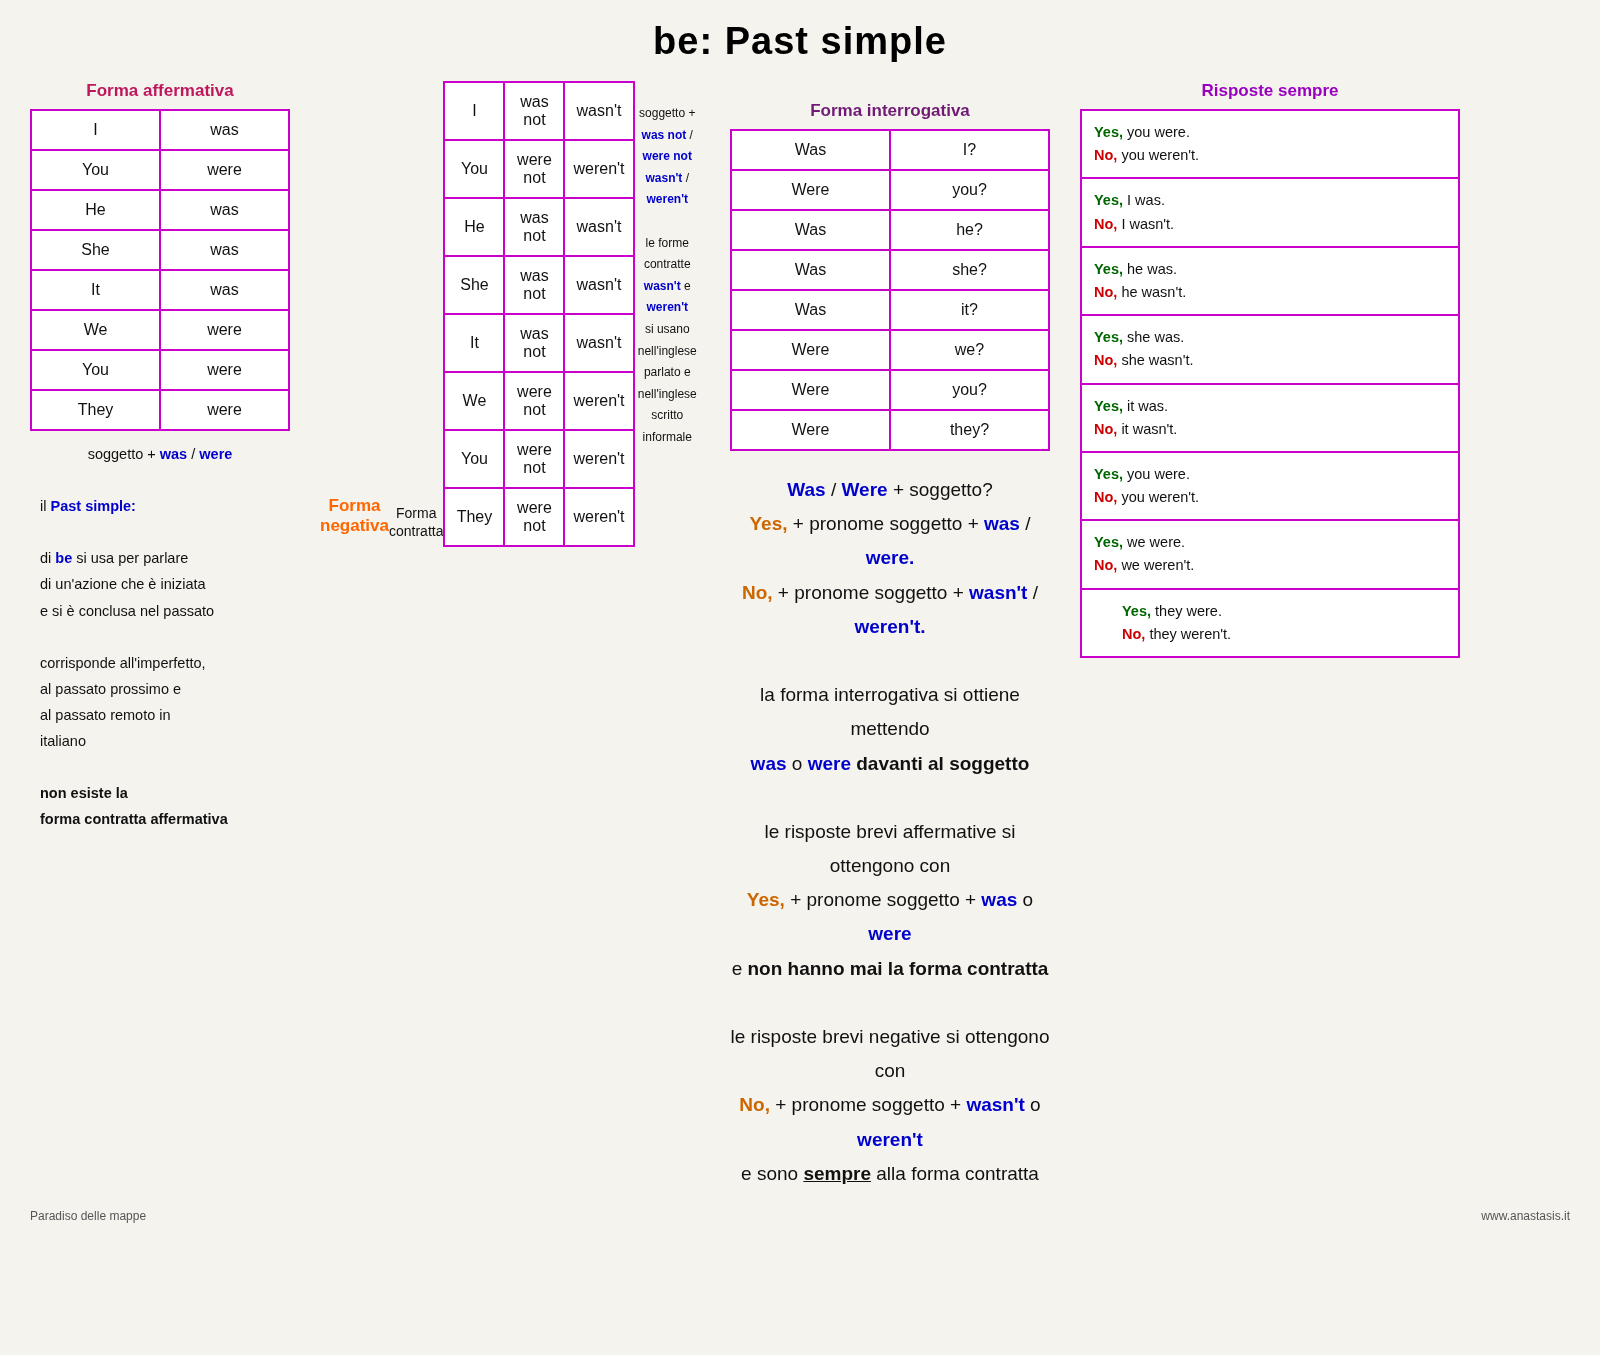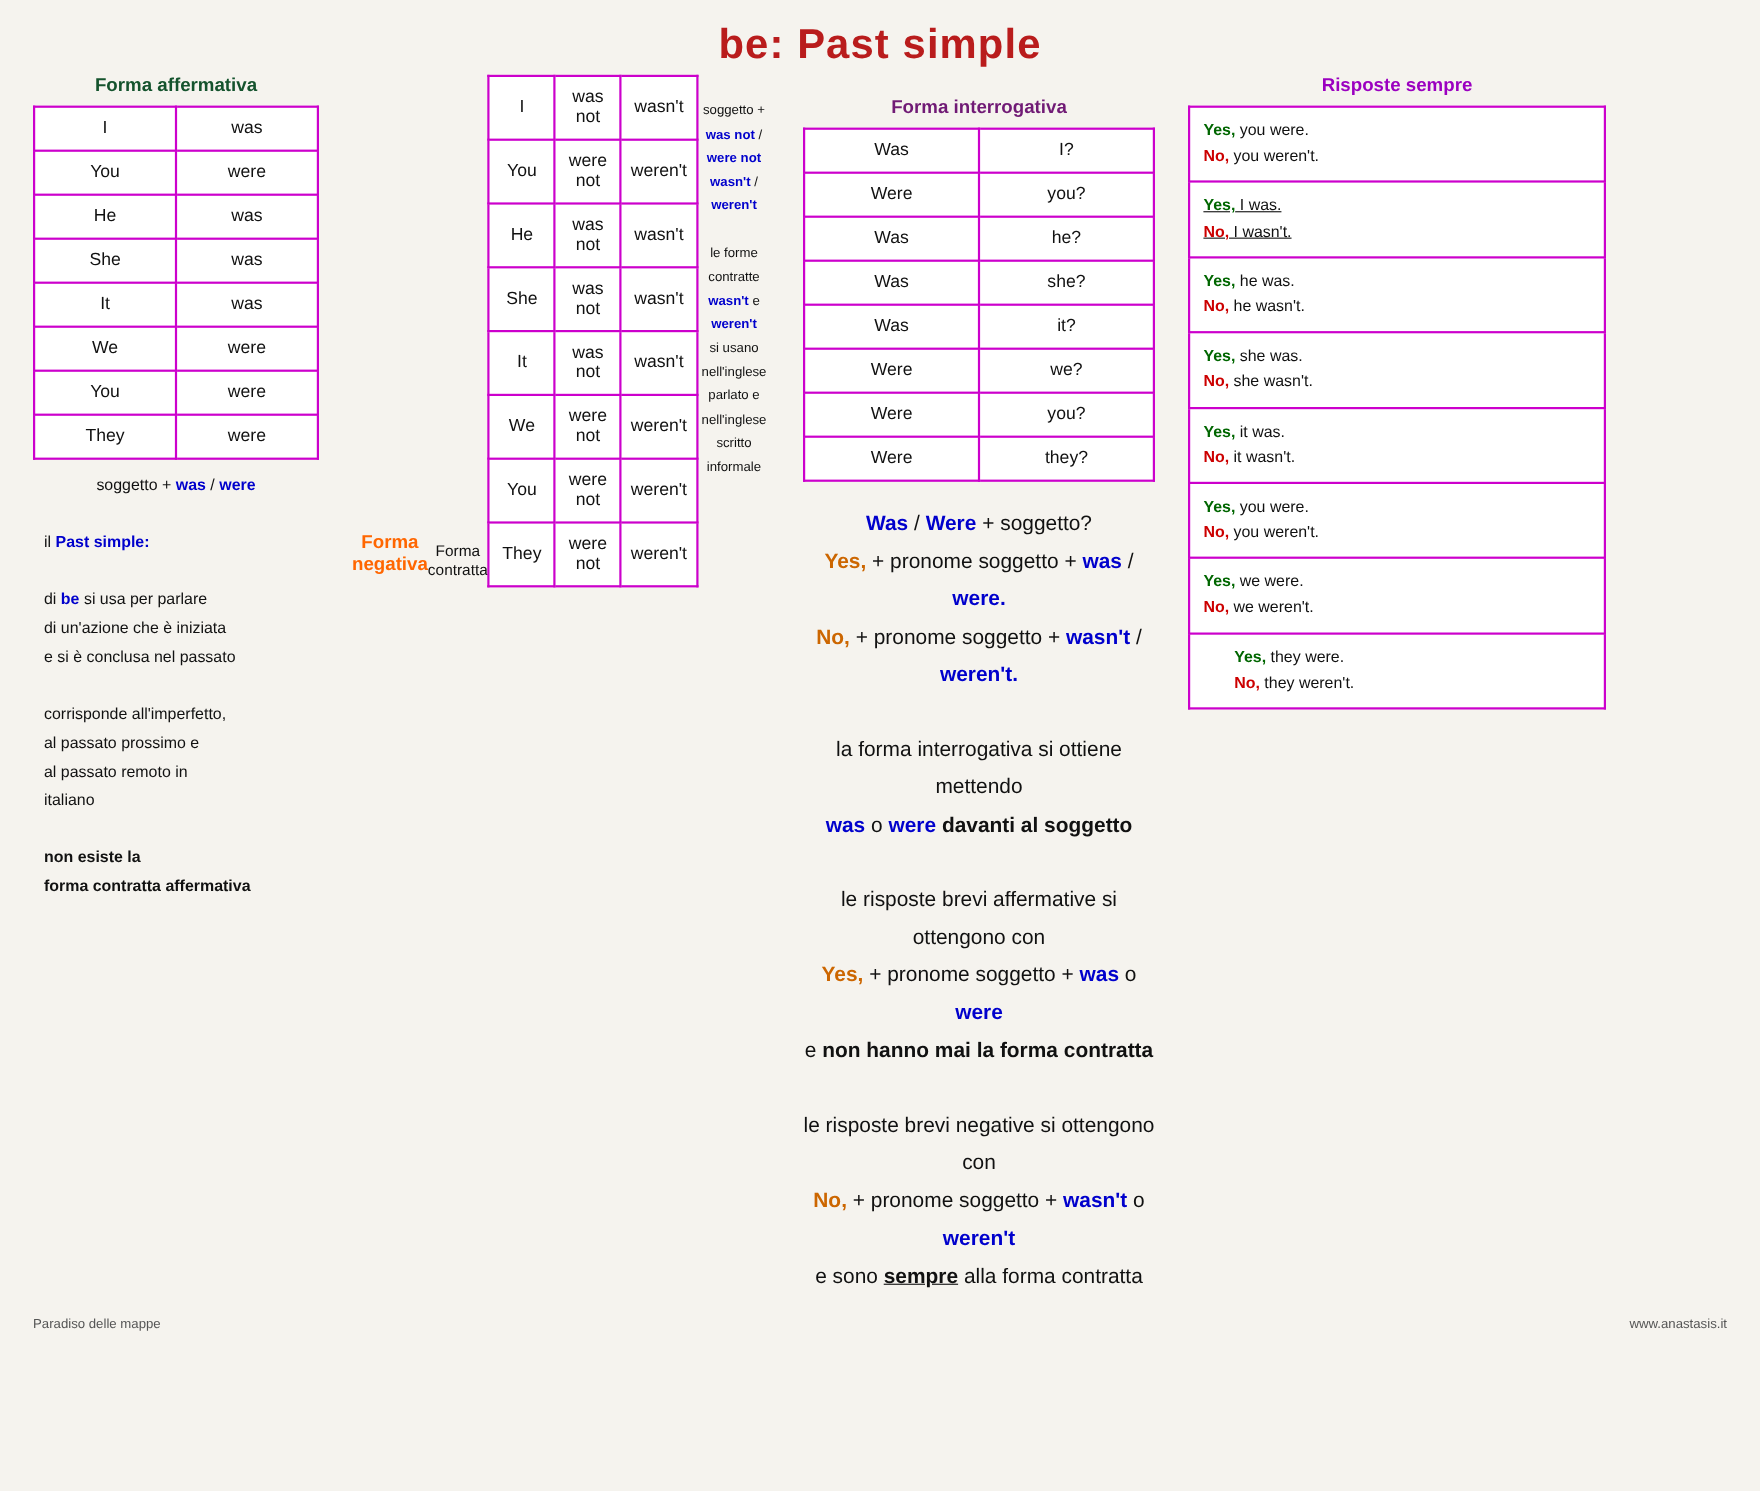--- a/index.html
+++ b/index.html
@@ -7,39 +7,39 @@
       background: #f5f3ee;
       font-family: Arial, Helvetica, sans-serif;
       font-size: 15px;
       color: #111;
       padding: 20px 30px 30px 30px;
       width: 1600px;
       min-height: 1355px;
     }
     h1 {
       text-align: center;
-      color: #b91c1c;
+      color: #000000;
       font-size: 38px;
       font-weight: bold;
-      margin-bottom: 5px;
+      margin-bottom: 18px;
       letter-spacing: 1px;
     }
     .main-layout {
       display: grid;
       grid-template-columns: 260px 380px 320px 380px;
       gap: 0 30px;
       align-items: start;
     }
     .section-title {
       text-align: center;
       font-weight: bold;
       font-size: 17px;
       margin-bottom: 8px;
     }
-    .affirmativa-title { color: #14532d; }
+    .affirmativa-title { color: #be185d; }
     .negativa-title { color: #ff6600; }
     .interrogativa-title { color: #701a75; margin-top: 20px; }
     .risposte-title { color: #9b00c0; }
     
     .grid-table {
       border-collapse: collapse;
       width: 100%;
     }
     .grid-table td {
       border: 2.5px solid #cc00cc;
@@ -252,21 +252,21 @@
   </div>
 
   <div>
     <div class="section-title risposte-title">Risposte  sempre</div>
     <table class="risposte-table">
       <tbody id="ris-tbody">
           <tr>
             <td style="line-height: 1.6;"><span><span style="color:#006600;font-weight:bold">Yes,</span> you were.</span><br><span><span style="color:#cc0000;font-weight:bold">No,</span> you weren't.</span></td>
           </tr>
           <tr>
-            <td style="line-height: 1.6; text-decoration: underline;"><span><span style="color:#006600;font-weight:bold">Yes,</span> I was.</span><br><span><span style="color:#cc0000;font-weight:bold">No,</span> I wasn't.</span></td>
+            <td style="line-height: 1.6;"><span><span style="color:#006600;font-weight:bold">Yes,</span> I was.</span><br><span><span style="color:#cc0000;font-weight:bold">No,</span> I wasn't.</span></td>
           </tr>
           <tr>
             <td style="line-height: 1.6;"><span><span style="color:#006600;font-weight:bold">Yes,</span> he  was.</span><br><span><span style="color:#cc0000;font-weight:bold">No,</span> he  wasn't.</span></td>
           </tr>
           <tr>
             <td style="line-height: 1.6;"><span><span style="color:#006600;font-weight:bold">Yes,</span> she  was.</span><br><span><span style="color:#cc0000;font-weight:bold">No,</span> she  wasn't.</span></td>
           </tr>
           <tr>
             <td style="line-height: 1.6;"><span><span style="color:#006600;font-weight:bold">Yes,</span> it was.</span><br><span><span style="color:#cc0000;font-weight:bold">No,</span> it  wasn't.</span></td>
           </tr>

